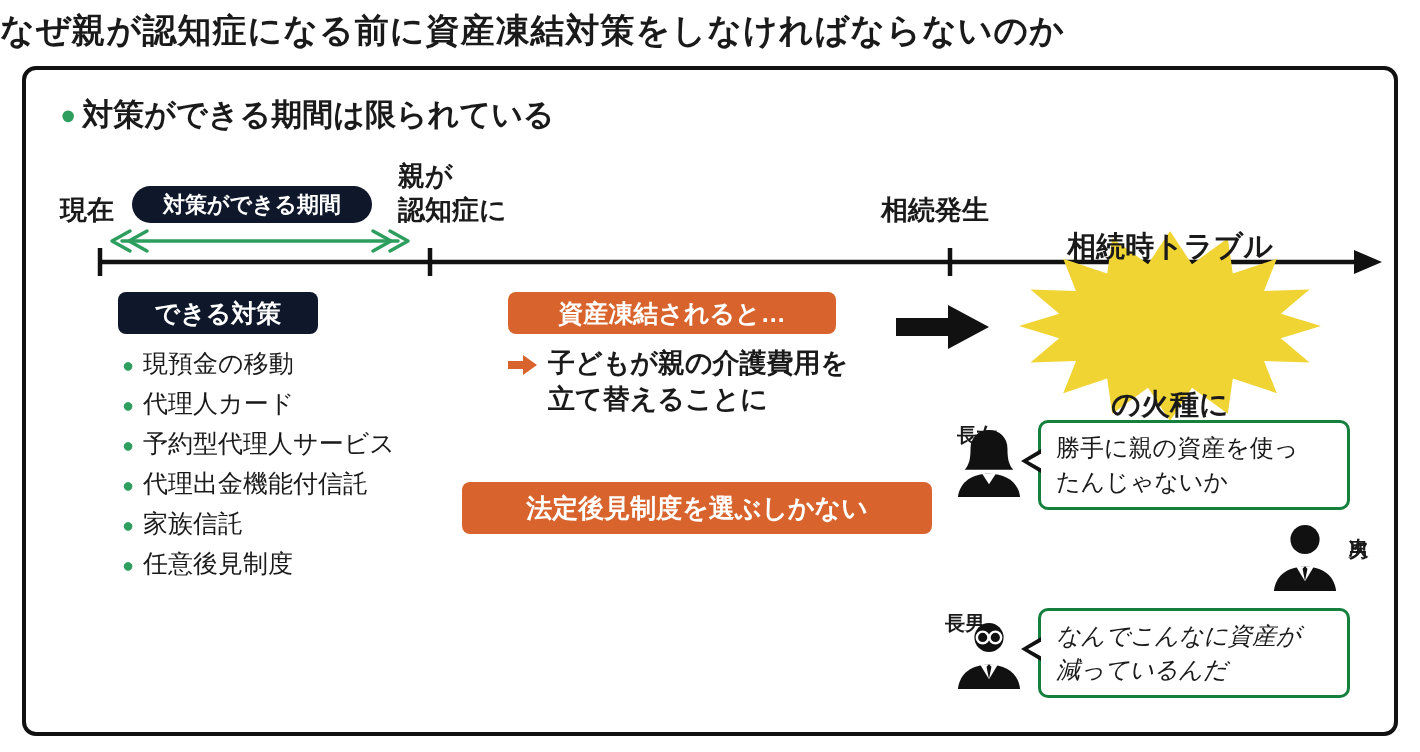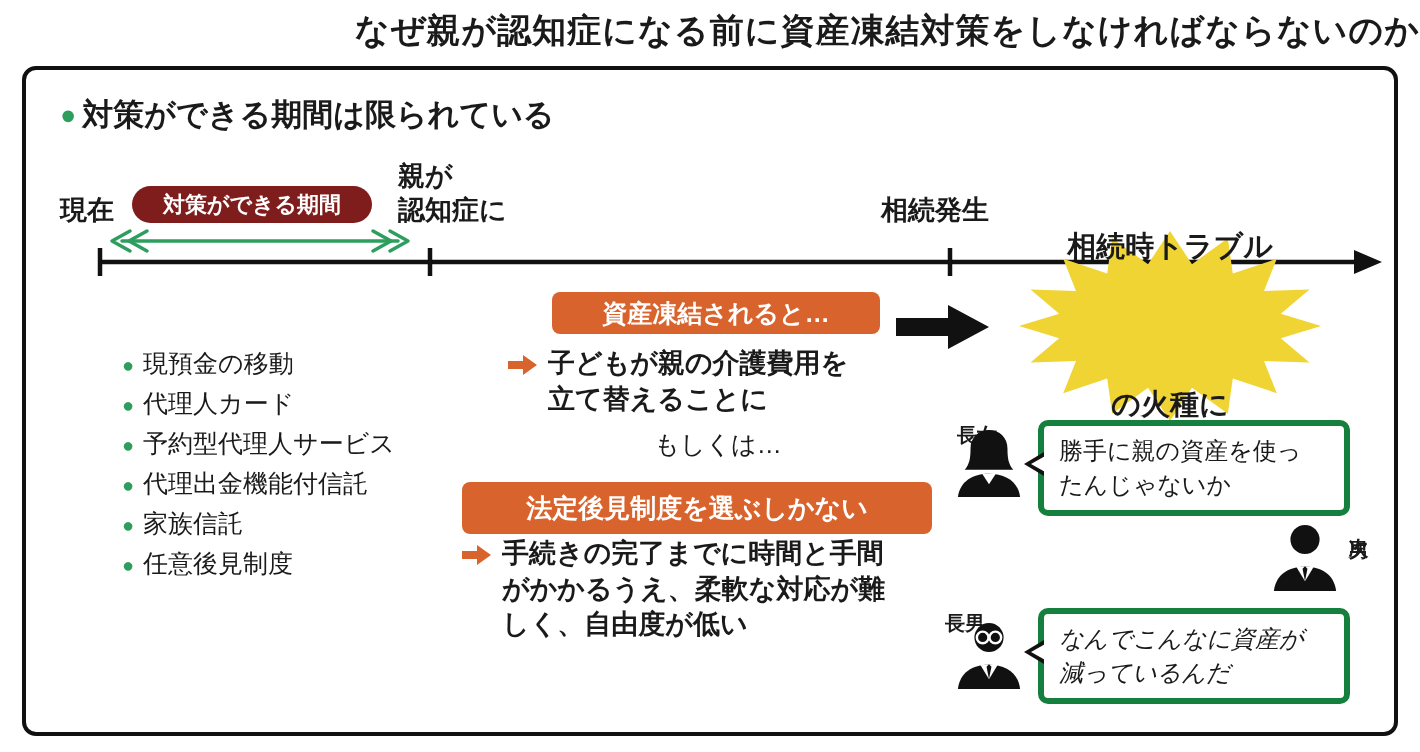--- a/index.html
+++ b/index.html
@@ -3,21 +3,21 @@
 <meta charset="utf-8">
 <style>
   * { margin:0; padding:0; box-sizing:border-box; }
   html,body { background:#fff; }
   body {
     width:1420px; height:752px; position:relative; overflow:hidden;
     font-family:"Liberation Sans", sans-serif; color:#1a1a1a;
   }
 
   .page-title {
-    position:absolute; top:8px; left:0; width:1420px; text-align:right;
+    position:absolute; top:8px; left:0; width:1420px; text-align:left;
     font-size:34px; font-weight:bold; letter-spacing:1px;
   }
 
   .main-box {
     position:absolute; left:22px; top:66px; width:1376px; height:670px;
     border:4px solid #111; border-radius:14px; background:#fff;
   }
   .main-box > * { position:absolute; }
 
   .section-heading {
@@ -28,33 +28,33 @@
 
   .tl-label { font-size:27px; font-weight:bold; }
   .now      { left:34px;  top:122px; }
   .dementia { left:372px; top:90px; white-space:pre-line; line-height:1.25; }
   .inherit  { left:855px; top:122px; }
 
   .badge-green, .badge-orange {
     color:#fff; font-weight:bold; display:flex; align-items:center; justify-content:center;
     border-radius:8px; text-align:center;
   }
-  .badge-green  { background:#7f1d1d; }
+  .badge-green  { background:#0f172a; }
   .badge-orange { background:#d9632c; }
 
   .pill { left:106px; top:116px; width:240px; height:37px; font-size:22px; border-radius:20px; }
   .double-arrow { left:74px; top:158px; width:320px; height:26px; }
   .axis { left:60px; top:170px; width:1300px; height:44px; }
 
   .measures-badge { left:92px; top:222px; width:200px; height:42px; font-size:25px; }
   .measures-list { left:96px; top:278px; list-style:none; font-size:25px; }
   .measures-list li { display:flex; align-items:baseline; gap:9px; height:31px; margin-bottom:9px; line-height:31px; }
   .g-bullet { color:#2e9e5f; font-size:20px; }
 
-  .frozen-badge   { left:482px; top:222px; width:328px; height:42px; font-size:25px;margin-left:44px; }
+  .frozen-badge   { left:482px; top:222px; width:328px; height:42px; font-size:25px; }
   .consequence { display:flex; gap:10px; font-size:27px; font-weight:bold; line-height:1.32; }
   .o-arrow { width:30px; height:24px; flex:none; margin-top:7px; }
   .c1 { left:482px; top:276px; width:430px; }
   .or-label { left:482px; top:358px; width:420px; text-align:center; font-size:25px; }
   .guardian-badge { left:436px; top:412px; width:470px; height:52px; font-size:26px; }
   .c2 { left:436px; top:466px; width:492px; }
   .pre { white-space:pre-line; }
 
   .big-arrow { left:870px; top:232px; width:96px; height:50px; }
 
@@ -68,21 +68,21 @@
   .speaker { font-size:20px; font-weight:bold; }
   .s1 { left:919px;  top:352px;margin-left:12px; }
   .s2 { left:1320px; top:452px; writing-mode:vertical-rl; letter-spacing:2px; }
   .s3 { left:919px;  top:540px; }
   .person-icon { width:70px; height:72px; }
   .icon1 { left:928px;  top:356px; }
   .icon2 { left:1244px; top:450px; }
   .icon3 { left:928px;  top:548px; }
 
   .bubble {
-    border:6px solid #15803d; border-radius:10px; background:#fff;
+    border:3px solid #15803d; border-radius:10px; background:#fff;
     font-size:24px; line-height:1.42; padding:8px 15px;
     display:flex; align-items:center;
   }
   .b1 { left:1012px; top:350px; width:312px; min-height:80px; }
   .b2 { left:928px;  top:447px; width:312px; min-height:77px; }
   .b3 { left:1012px; top:538px; width:312px; min-height:86px;font-style:italic; }
 
   .bubble-left::before {
     content:""; position:absolute; left:-20px; top:26px;
     border:12px solid transparent; border-left:0; border-right:20px solid #111;
@@ -132,20 +132,21 @@
     <svg class="axis" viewBox="0 0 1300 44">
       <g stroke="#111" stroke-width="4.5">
         <line x1="12" y1="22" x2="1270" y2="22"></line>
         <line x1="14" y1="8" x2="14" y2="36"></line>
         <line x1="344" y1="8" x2="344" y2="36"></line>
         <line x1="864" y1="8" x2="864" y2="36"></line>
       </g>
       <polygon points="1268,10 1268,34 1296,22" fill="#111"></polygon>
     </svg>
 
+    <div class="badge-green measures-badge">できる対策</div>
     <ul class="measures-list">
       <li>
           <span class="g-bullet">●</span>
           <span>現預金の移動</span>
         </li>
       <li>
           <span class="g-bullet">●</span>
           <span>代理人カード</span>
         </li>
       <li>
@@ -167,30 +168,21 @@
     </ul>
 
     <div class="badge-orange frozen-badge">資産凍結されると…</div>
     <div class="consequence c1">
       <svg class="o-arrow" viewBox="0 0 30 24">
         <polygon points="0,8 15,8 15,2 29,12 15,22 15,16 0,16" fill="#d9632c"></polygon>
       </svg>
       <span class="pre">子どもが親の介護費用を
 立て替えることに</span>
     </div>
-    <div class="or-label">もしくは…</div>
     <div class="badge-orange guardian-badge">法定後見制度を選ぶしかない</div>
-    <div class="consequence c2">
-      <svg class="o-arrow" viewBox="0 0 30 24">
-        <polygon points="0,8 15,8 15,2 29,12 15,22 15,16 0,16" fill="#d9632c"></polygon>
-      </svg>
-      <span class="pre">手続きの完了までに時間と手間
-がかかるうえ、柔軟な対応が難
-しく、自由度が低い</span>
-    </div>
 
     <svg class="big-arrow" viewBox="0 0 96 50">
       <polygon points="0,16 52,16 52,3 93,25 52,47 52,34 0,34" fill="#111"></polygon>
     </svg>
 
     <svg class="starburst" viewBox="0 0 308 196">
       <polygon id="starburst-poly" fill="#f0d434" points="154.0,3.0 176.0,36.2 211.8,10.2 216.8,45.6 260.8,30.8 248.0,63.0 293.5,61.6 264.8,85.7 305.0,98.0 264.8,110.3 293.5,134.4 248.0,133.0 260.8,165.2 216.8,150.4 211.8,185.8 176.0,159.8 154.0,193.0 132.0,159.8 96.2,185.8 91.2,150.4 47.2,165.2 60.0,133.0 14.5,134.4 43.2,110.3 3.0,98.0 43.2,85.7 14.5,61.6 60.0,63.0 47.2,30.8 91.2,45.6 96.2,10.2 132.0,36.2"></polygon>
     </svg>
     <div class="starburst-text">
       <span>相続時トラブル</span>

